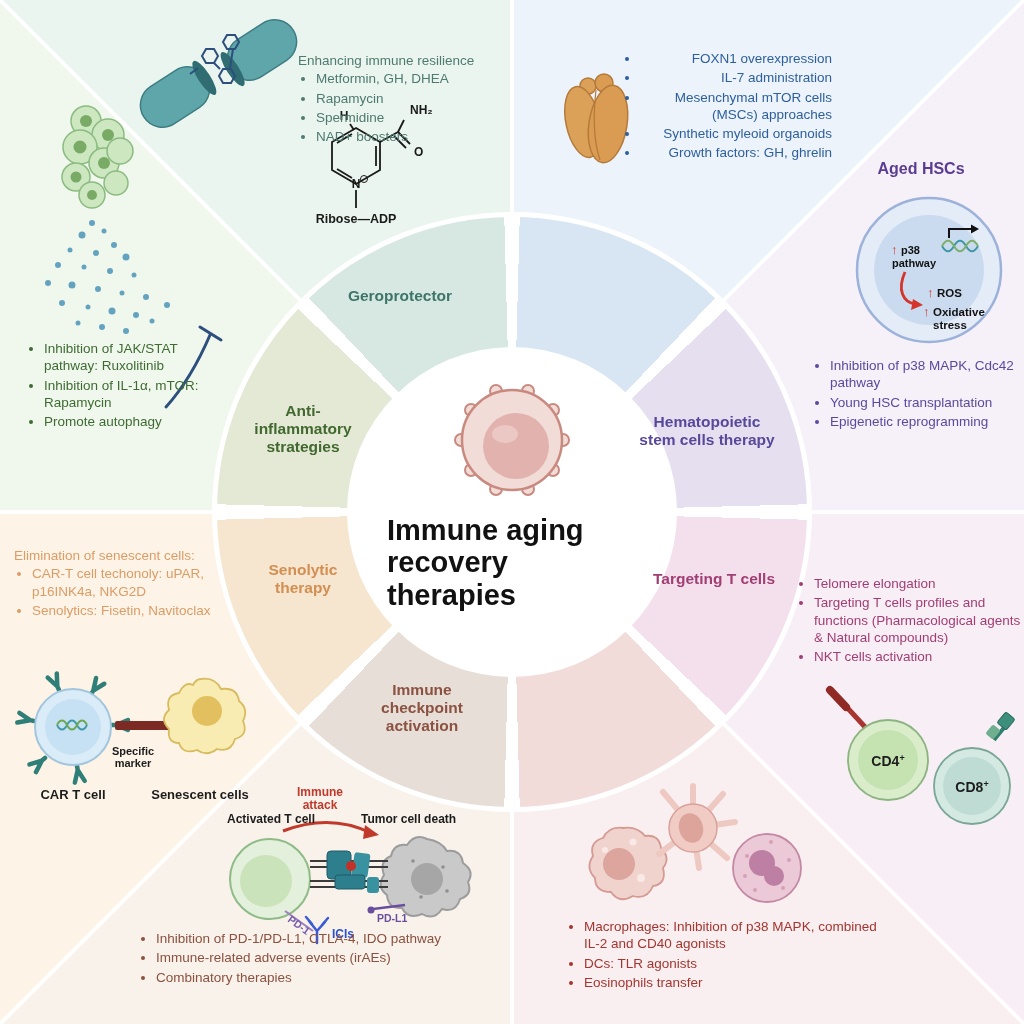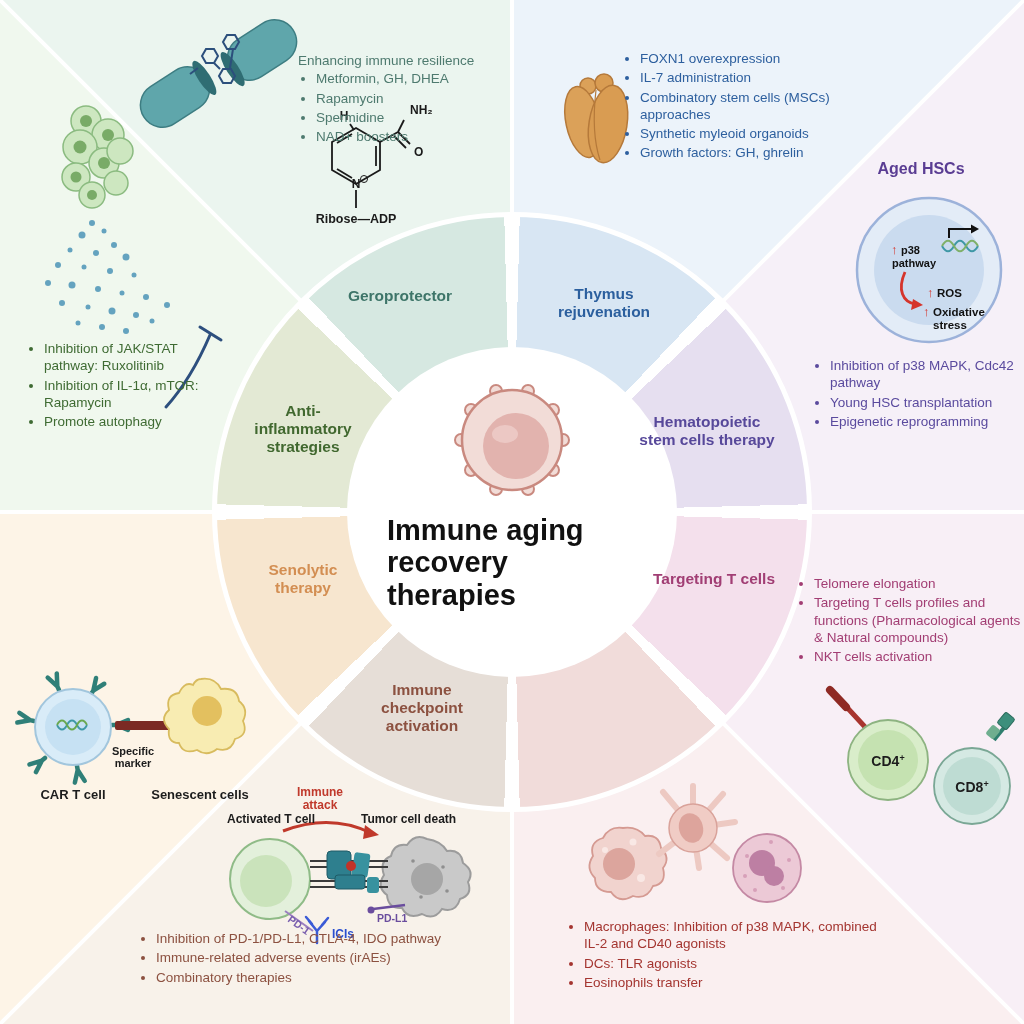--- a/index.html
+++ b/index.html
@@ -47,21 +47,20 @@
   <div class="spoke" style="transform:rotate(135deg)"></div>
   <div class="spoke" style="transform:rotate(180deg)"></div>
   <div class="spoke" style="transform:rotate(225deg)"></div>
   <div class="spoke" style="transform:rotate(270deg)"></div>
   <div class="spoke" style="transform:rotate(315deg)"></div>
 
   <div class="ring"></div>
   <div class="center"></div>
 
   <div class="seg-label" style="left: 400px; top: 296px; width: 170px; color: rgb(62, 117, 105);">Geroprotector</div>
-  <div class="seg-label" style="left: 604px; top: 303px; width: 150px; color: rgb(43, 95, 158);">Thymus rejuvenation</div>
   <div class="seg-label" style="left: 707px; top: 431px; width: 140px; color: rgb(87, 72, 154);">Hematopoietic stem cells therapy</div>
   <div class="seg-label" style="left: 714px; top: 579px; width: 130px; color: rgb(161, 62, 116);">Targeting T cells</div>
   <div class="seg-label" style="left: 422px; top: 708px; width: 140px; color: rgb(140, 81, 64);">Immune checkpoint activation</div>
   <div class="seg-label" style="left: 303px; top: 579px; width: 120px; color: rgb(211, 142, 82);">Senolytic therapy</div>
   <div class="seg-label" style="left: 303px; top: 429px; width: 110px; color: rgb(65, 104, 47);">Anti-inflammatory strategies</div>
 
   <svg class="illus" style="left:437px;top:372px" width="150" height="145" viewBox="0 0 150 145">
     <g fill="#f2dcd7" stroke="#c9897f" stroke-width="2">
       <circle cx="126" cy="68" r="6"></circle>
         <circle cx="116" cy="98" r="6"></circle>
@@ -130,25 +129,25 @@
       </ul>
   </div>
 
   <svg class="illus" style="left:556px;top:64px" width="80" height="105" viewBox="0 0 80 105">
     <circle cx="32" cy="22" r="8" fill="#dba159" stroke="#b5793a" stroke-width="1.5"></circle>
     <circle cx="48" cy="19" r="9" fill="#d99c52" stroke="#b5793a" stroke-width="1.5"></circle>
     <ellipse cx="27" cy="58" rx="17" ry="36" fill="#dba159" stroke="#b5793a" stroke-width="1.5" transform="rotate(-12 27 58)"></ellipse>
     <ellipse cx="52" cy="60" rx="19" ry="39" fill="#d99c52" stroke="#b5793a" stroke-width="1.5" transform="rotate(9 52 60)"></ellipse>
     <path d="M40,26 C37,52 38,78 44,96" fill="none" stroke="#b5793a" stroke-width="1.2"></path>
   </svg>
-  <div class="txt" style="left: 622px; top: 50px; width: 210px; color: rgb(45, 95, 158);">
+  <div class="txt" style="left: 622px; top: 50px; width: 210px; color: rgb(45, 95, 158); text-align: right;">
     <ul>
         <li>FOXN1 overexpression</li>
         <li>IL-7 administration</li>
-        <li>Combinatory stem cells (MSCs) approaches</li>
+        <li>Mesenchymal mTOR cells (MSCs) approaches</li>
         <li>Synthetic myleoid organoids</li>
         <li>Growth factors: GH, ghrelin</li>
       </ul>
   </div>
 
   <div class="hsc-title" style="color: rgb(90, 61, 147);">Aged HSCs</div>
   <svg class="illus" style="left:845px;top:190px" width="168" height="158" viewBox="0 0 168 158">
     <circle cx="84" cy="80" r="72" fill="#e3ecf7" stroke="#9cb2da" stroke-width="2.5"></circle>
     <circle cx="84" cy="80" r="55" fill="#cadbef"></circle>
     <text x="46" y="64" font-size="13" font-weight="bold" fill="#d5342b">↑</text>
@@ -272,20 +271,27 @@
     <text x="152" y="139" font-size="10.5" font-weight="bold" fill="#6a4d9e">PD-L1</text>
   </svg>
   <div class="txt" style="left: 138px; top: 930px; width: 340px; color: rgb(140, 81, 64);">
     <ul>
         <li>Inhibition of PD-1/PD-L1, CTLA-4, IDO pathway</li>
         <li>Immune-related adverse events (irAEs)</li>
         <li>Combinatory therapies</li>
       </ul>
   </div>
 
+  <div class="txt" style="left: 14px; top: 547px; width: 235px; color: rgb(220, 156, 102);">
+    <div class="blk-heading">Elimination of senescent cells:</div>
+    <ul>
+        <li>CAR-T cell techonoly: uPAR, p16INK4a, NKG2D</li>
+        <li>Senolytics: Fisetin, Navitoclax</li>
+      </ul>
+  </div>
   <svg class="illus" style="left:15px;top:663px" width="235" height="148" viewBox="0 0 235 148">
     <g stroke="#2f7f78" stroke-width="4.5" stroke-linecap="round" fill="none">
       <g transform="translate(44,27) rotate(-25)">
           <path d="M0,0 L0,-4 M0,-4 L-5,-16 M0,-4 L5,-16"></path>
         </g>
       <g transform="translate(76,31) rotate(35)">
           <path d="M0,0 L0,-4 M0,-4 L-5,-16 M0,-4 L5,-16"></path>
         </g>
       <g transform="translate(19,58) rotate(-78)">
           <path d="M0,0 L0,-4 M0,-4 L-5,-16 M0,-4 L5,-16"></path>

